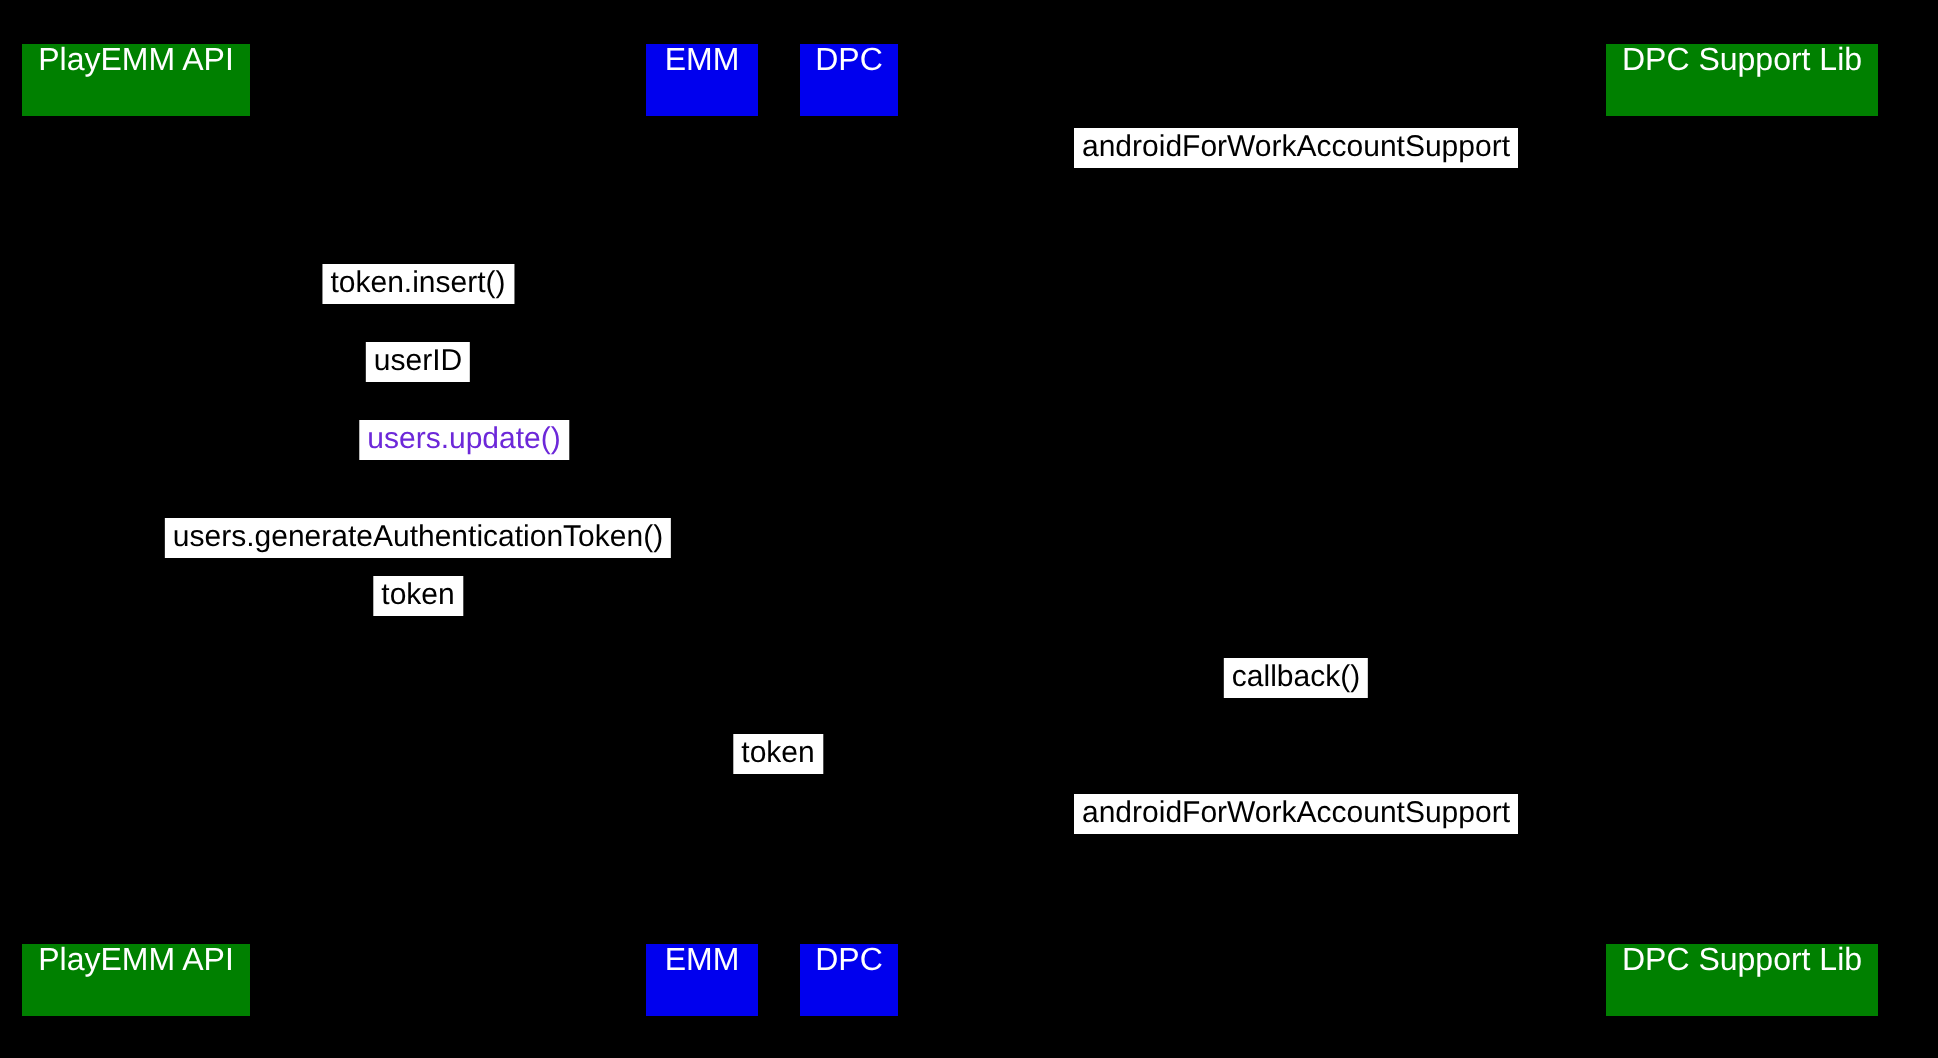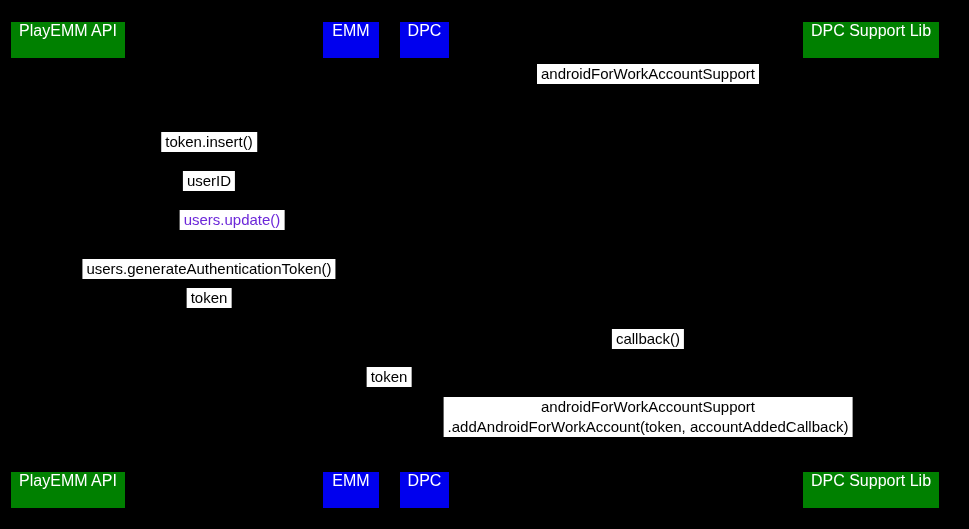--- a/index.html
+++ b/index.html
@@ -83,15 +83,14 @@
       <div class="msg-line">token</div>
     </div>
     <div class="msg" style="left: 648px; top: 329px; background: rgb(255, 255, 255); color: rgb(0, 0, 0);">
       <div class="msg-line">callback()</div>
     </div>
     <div class="msg" style="left: 389px; top: 367px; background: rgb(255, 255, 255); color: rgb(0, 0, 0);">
       <div class="msg-line">token</div>
     </div>
     <div class="msg" style="left: 648px; top: 397px; background: rgb(255, 255, 255); color: rgb(0, 0, 0);">
       <div class="msg-line">androidForWorkAccountSupport</div>
-      <div class="msg-line">.addAndroidForWorkAccount(token, accountAddedCallback)</div>
     </div>
   </div>
 
 </body></html>

